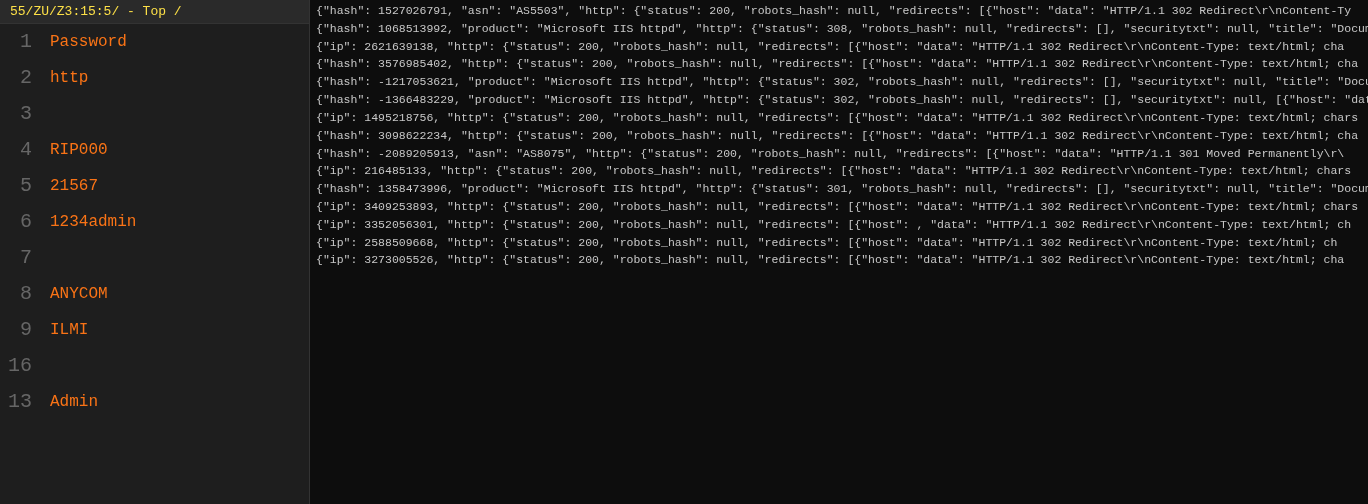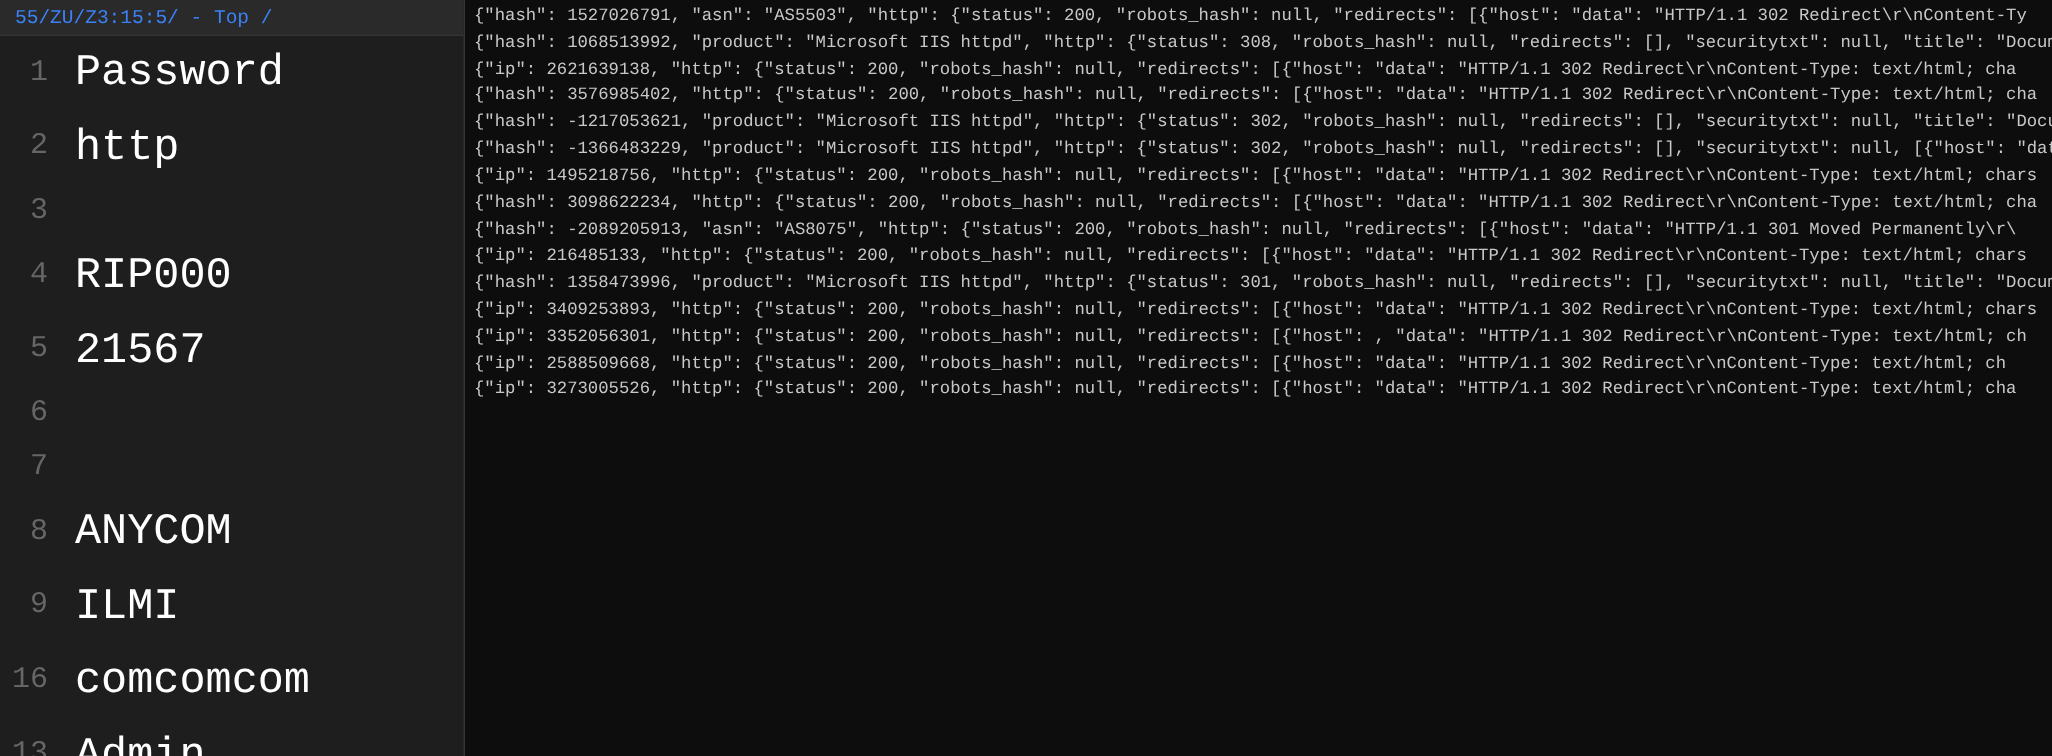--- a/index.html
+++ b/index.html
@@ -18,21 +18,21 @@
       width: 310px;
       min-width: 310px;
       background: #1e1e1e;
       padding: 0;
       overflow: hidden;
       border-right: 1px solid #333;
     }
 
     .header-bar {
       background: #2a2a2a;
-      color: #3b82f6;
+      color: #fde047;
       font-size: 13px;
       padding: 4px 10px;
       border-bottom: 1px solid #333;
       white-space: nowrap;
       overflow: hidden;
     }
 
     .list-item {
       display: flex;
       align-items: center;
@@ -45,22 +45,22 @@
       color: #666;
       width: 50px;
       min-width: 50px;
       text-align: right;
       padding-right: 18px;
       font-size: 20px;
       user-select: none;
     }
 
     .item-text {
-      color: #ffffff;
-      font-size: 29px;
+      color: #f97316;
+      font-size: 16px;
     }
 
     
     .right-panel {
       flex: 1;
       background: #0d0d0d;
       overflow: hidden;
       font-size: 11.5px;
       line-height: 1.55;
       color: #c8c8c8;
@@ -97,36 +97,36 @@
       <div class="list-item">
         <span class="line-num">4</span>
         <span class="item-text">RIP000</span>
       </div>
       <div class="list-item">
         <span class="line-num">5</span>
         <span class="item-text">21567</span>
       </div>
       <div class="list-item">
         <span class="line-num">6</span>
+        <span class="item-text">1234admin</span>
       </div>
       <div class="list-item">
         <span class="line-num">7</span>
         <span class="item-text"></span>
       </div>
       <div class="list-item">
         <span class="line-num">8</span>
         <span class="item-text">ANYCOM</span>
       </div>
       <div class="list-item">
         <span class="line-num">9</span>
         <span class="item-text">ILMI</span>
       </div>
       <div class="list-item">
         <span class="line-num">16</span>
-        <span class="item-text">comcomcom</span>
       </div>
       <div class="list-item">
         <span class="line-num">13</span>
         <span class="item-text">Admin</span>
       </div>
     </div>
 </div>
 
 <div class="right-panel">
   <div id="json-container">

